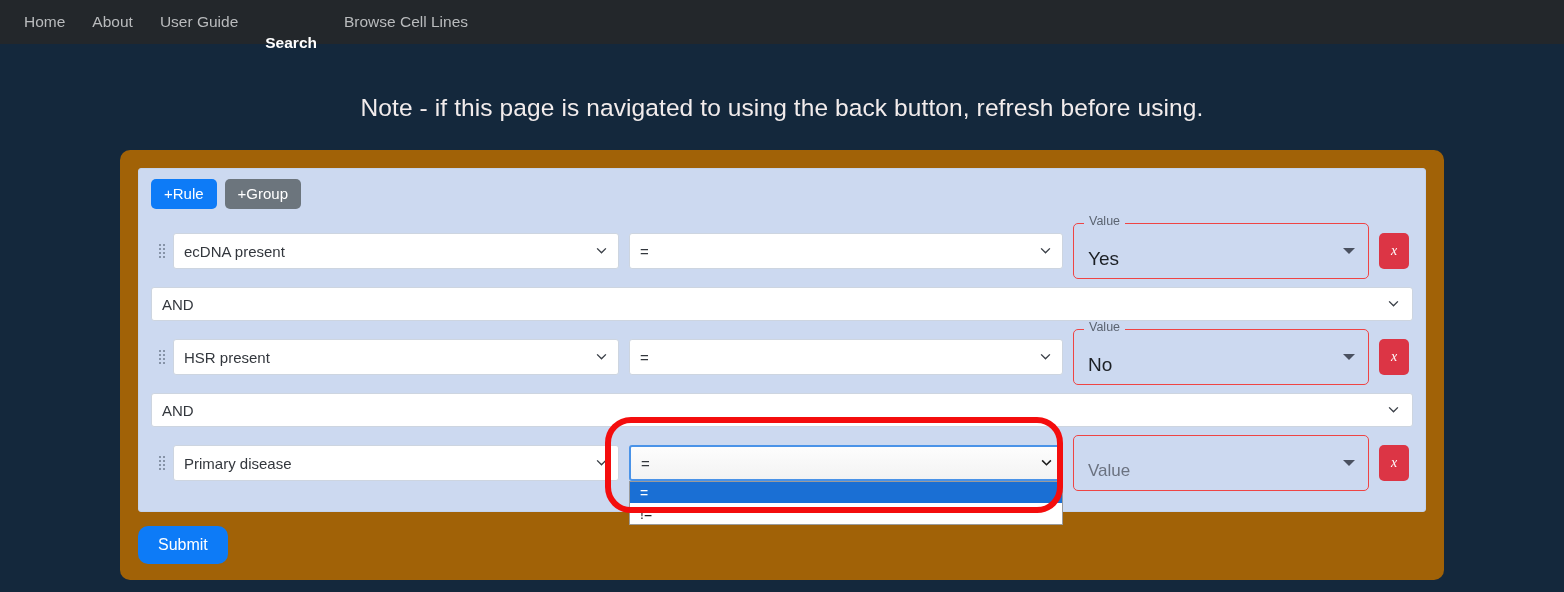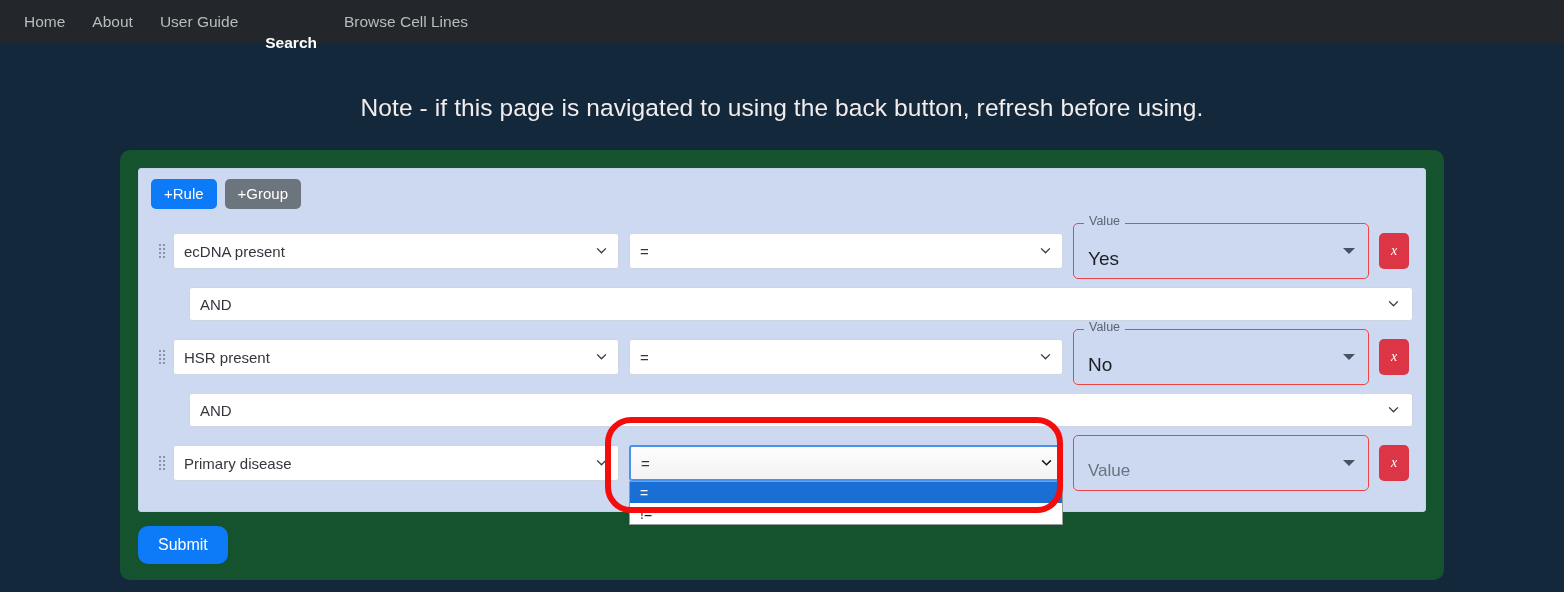--- a/index.html
+++ b/index.html
@@ -43,21 +43,21 @@
     font-size: 24.5px;
     padding-top: 50px;
     letter-spacing: 0.1px;
   }
 
   
   .card {
     position: relative;
     margin: 28px auto 0 auto;
     width: 1324px;
-    background: #14532d;
+    background: #a16207;
     border-radius: 10px;
     padding: 18px 18px 16px 18px;
   }
 
   
   .group {
     background: #ccd9f0;
     border: 1px solid #c3d2ec;
     border-radius: 3px;
     padding: 10px 12px 12px 12px;
@@ -175,21 +175,21 @@
     border: none;
     border-radius: 5px;
     color: #fff;
     font-size: 14px;
     font-style: italic;
     cursor: pointer;
     font-family: "Liberation Serif", serif;
   }
 
   
-  .comb-row { margin-bottom: 8px; position: relative; margin-left: 38px; }
+  .comb-row { margin-bottom: 8px; position: relative; }
   .comb-sel {
     width: 100%;
     height: 34px;
     font-size: 15px;
     padding-left: 10px;
   }
   .comb-row .chev { right: 14px; top: 50%; transform: translateY(-50%); }
 
   
   .op-open-wrap { position: relative; margin-left: 10px; width: 434px; }

